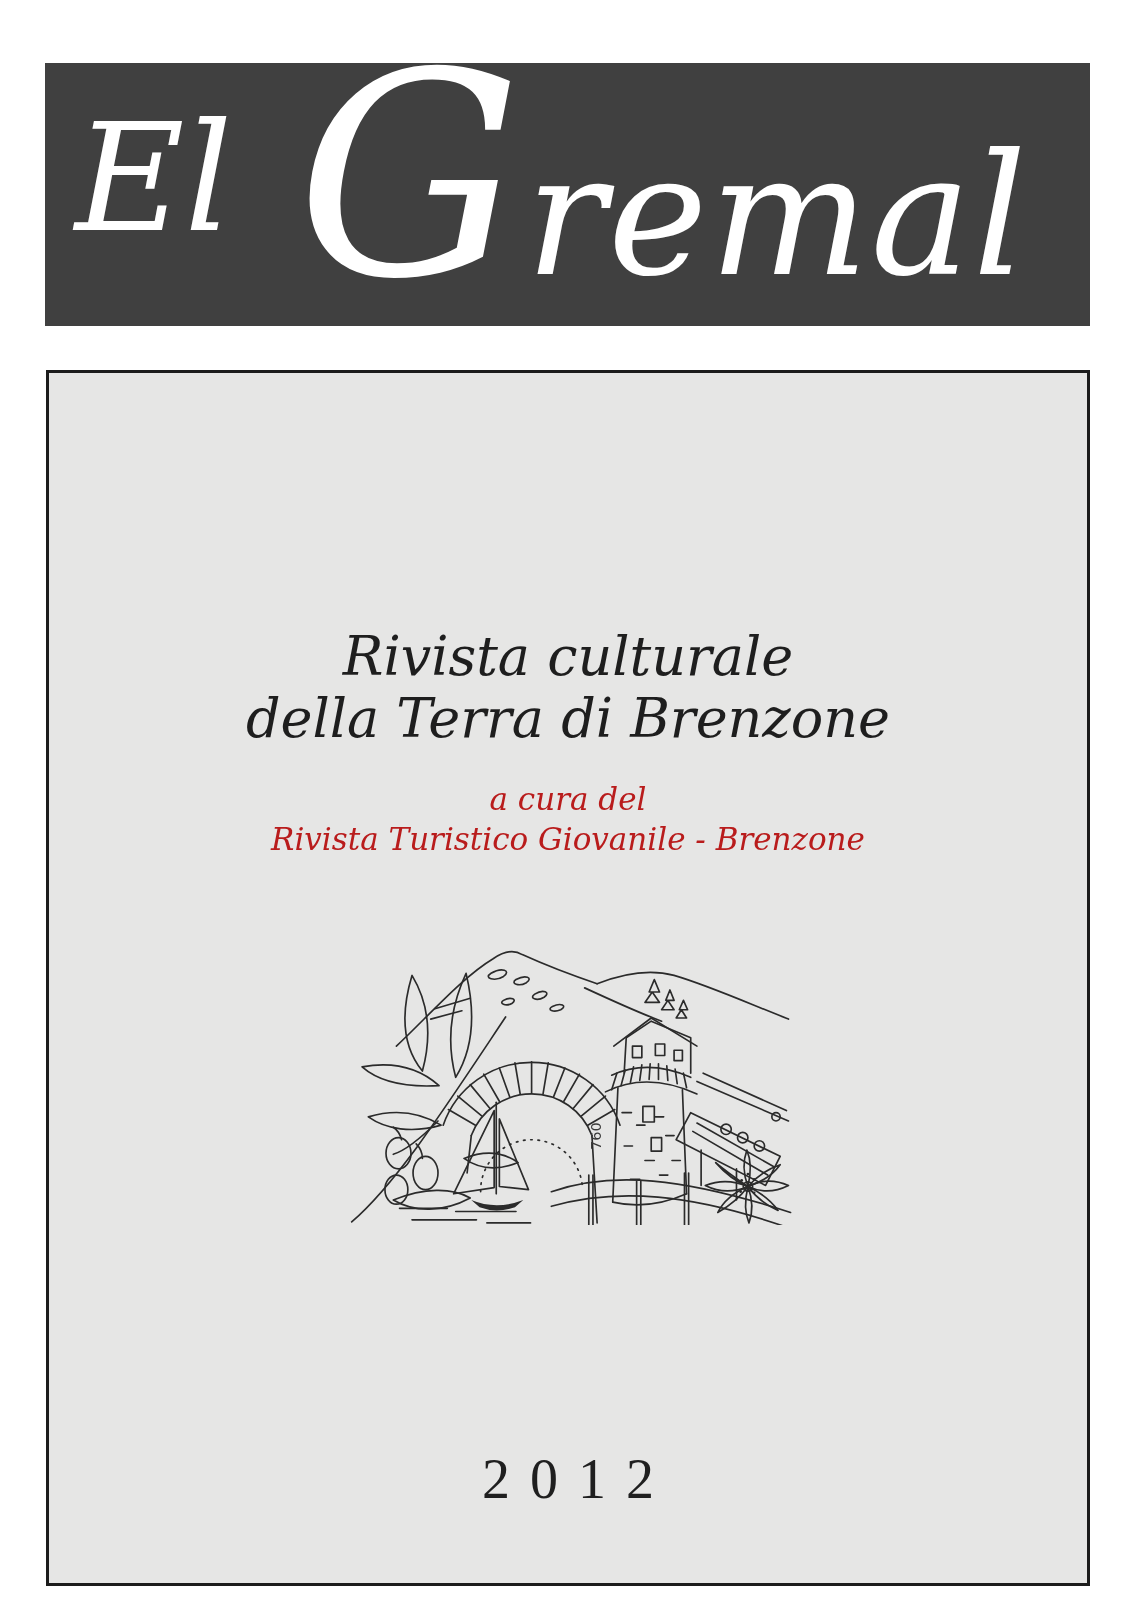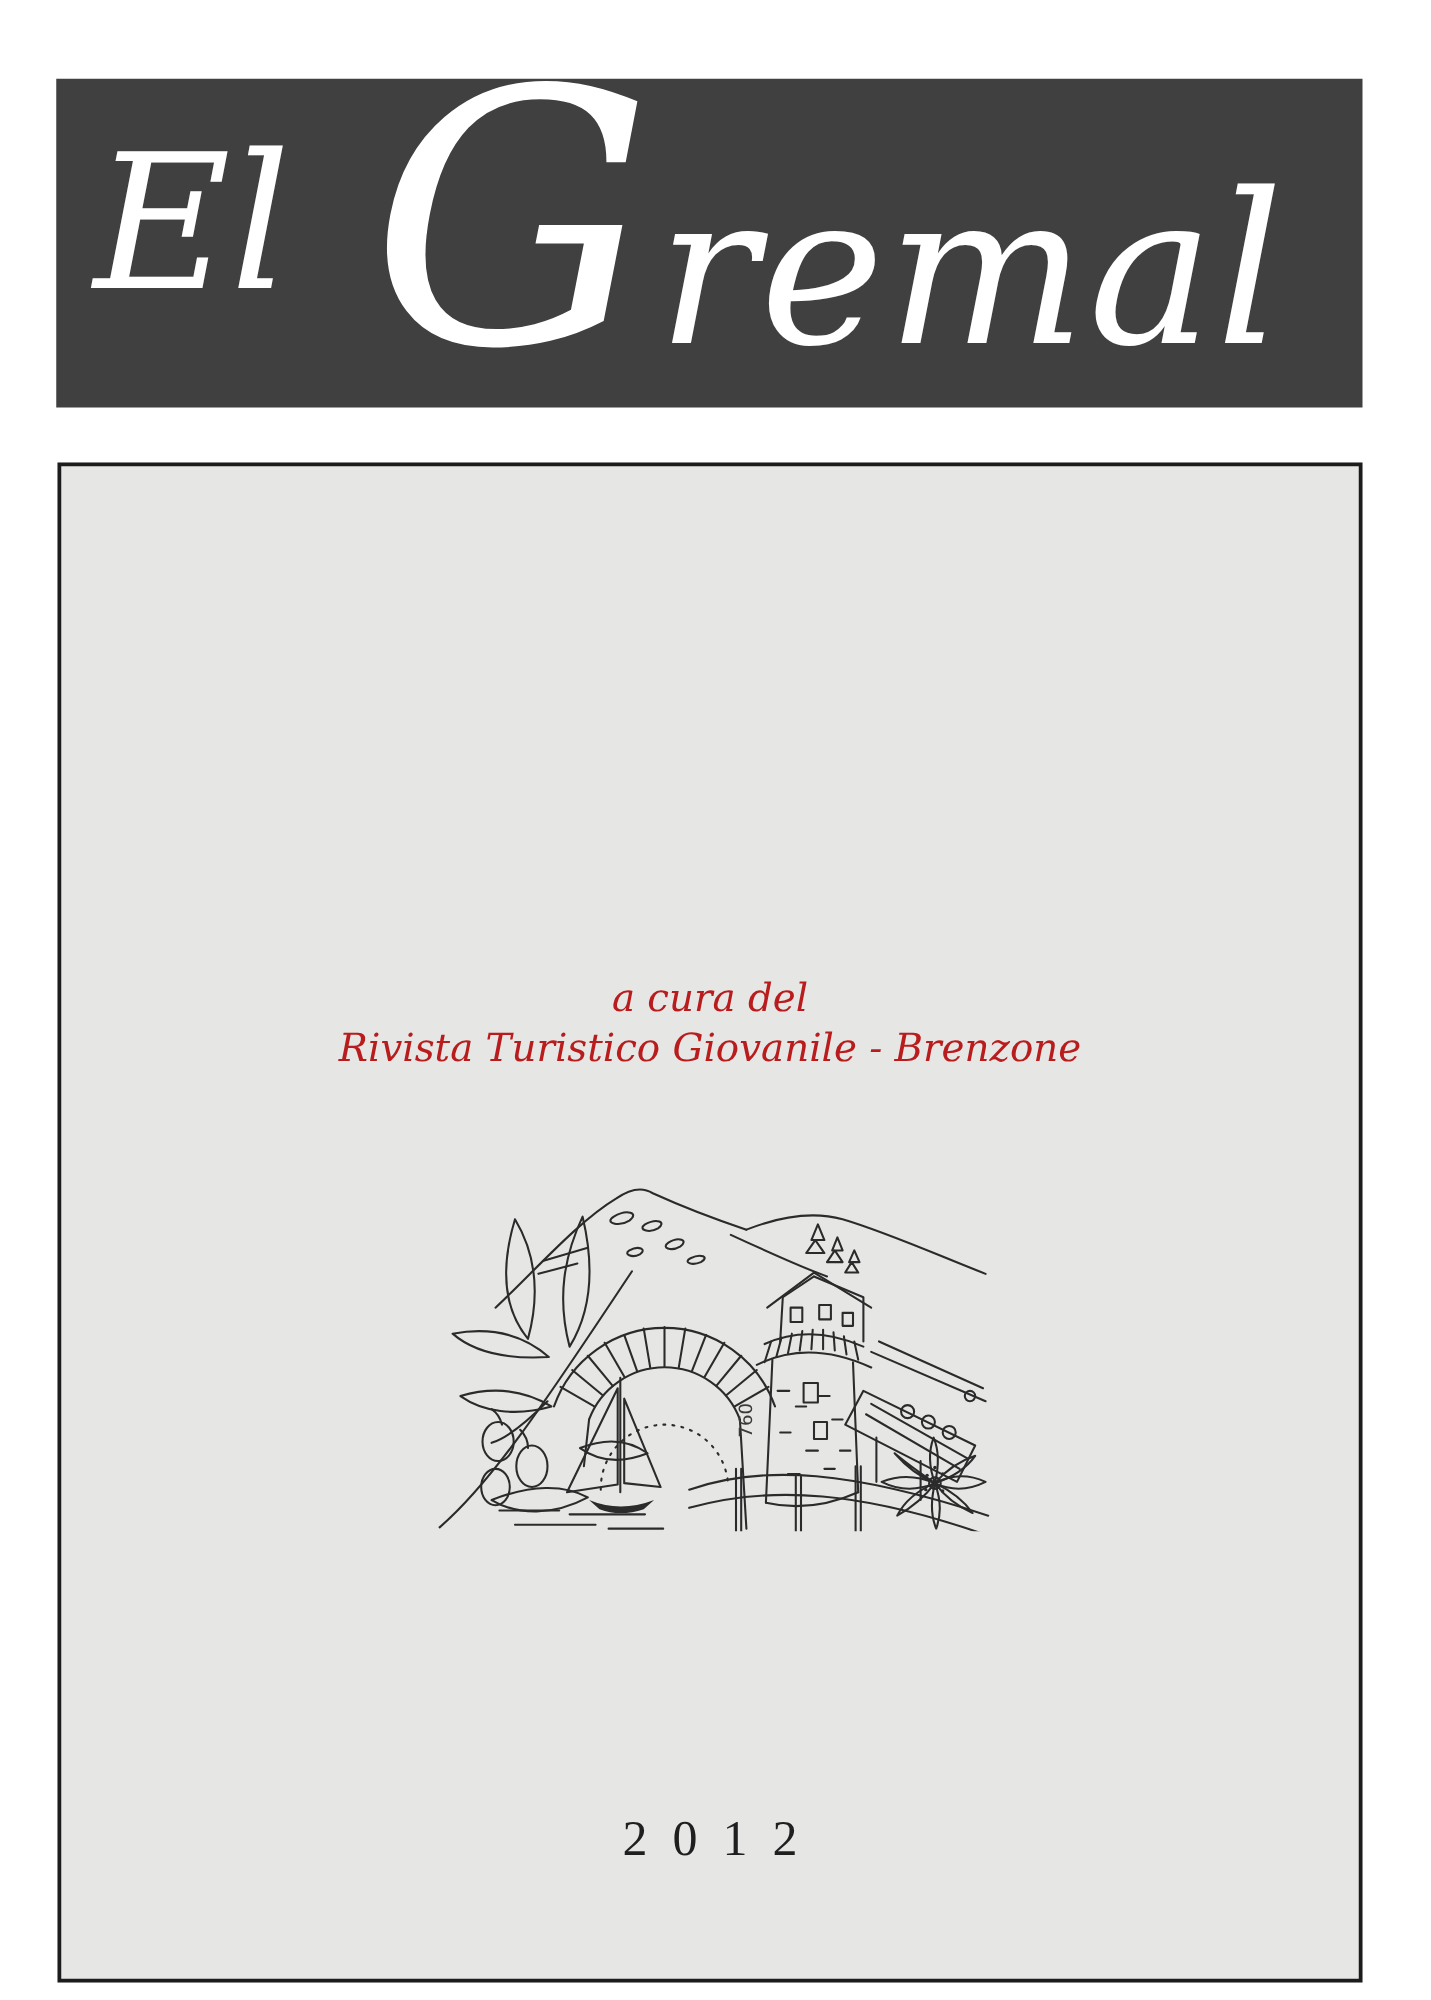--- a/index.html
+++ b/index.html
@@ -36,21 +36,21 @@
     font-style:italic; font-size:31px; line-height:1.3; color:#b91c1c;
   }
   .illustration {
     position:absolute; top:540px; left:50%; transform:translateX(-50%);
     width:462px; height:312px;
   }
   .illustration svg { width:100%; height:100%; }
   .year {
     position:absolute; top:1078px; left:0; width:100%; text-align:center;
     font-family:"Liberation Serif", serif; font-style:normal;
-    font-size:40px; line-height:1; letter-spacing:20px; text-indent:20px;
+    font-size:56px; line-height:1; letter-spacing:20px; text-indent:20px;
     color:#1f1f1f;
   }
   
   .sketch path, .sketch rect, .sketch ellipse, .sketch circle {
     fill:none; stroke:#2b2b2b; stroke-width:1.6;
     stroke-linecap:round; stroke-linejoin:round;
   }
   .sketch .fill { fill:#2b2b2b; stroke:none; }
   .sketch .dots { stroke-dasharray:1.5,5.5; }
   .sketch .thick { stroke-width:2.1; }
@@ -62,20 +62,24 @@
 <div class="page">
 
   <header class="masthead">
     <div class="logo-line">
       <span class="logo-el">El</span><span class="logo-g">G</span><span class="logo-rest">remal</span>
     </div>
   </header>
 
   <section class="panel">
 
+    <div class="subtitle">
+      <div>Rivista culturale</div>
+      <div>della Terra di Brenzone</div>
+    </div>
 
     <div class="credit">
       <div>a cura del</div>
       <div>Rivista Turistico Giovanile - Brenzone</div>
     </div>
 
     <div class="illustration">
       <svg class="sketch" viewBox="0 0 440 300" xmlns="http://www.w3.org/2000/svg">
 
         <g>

